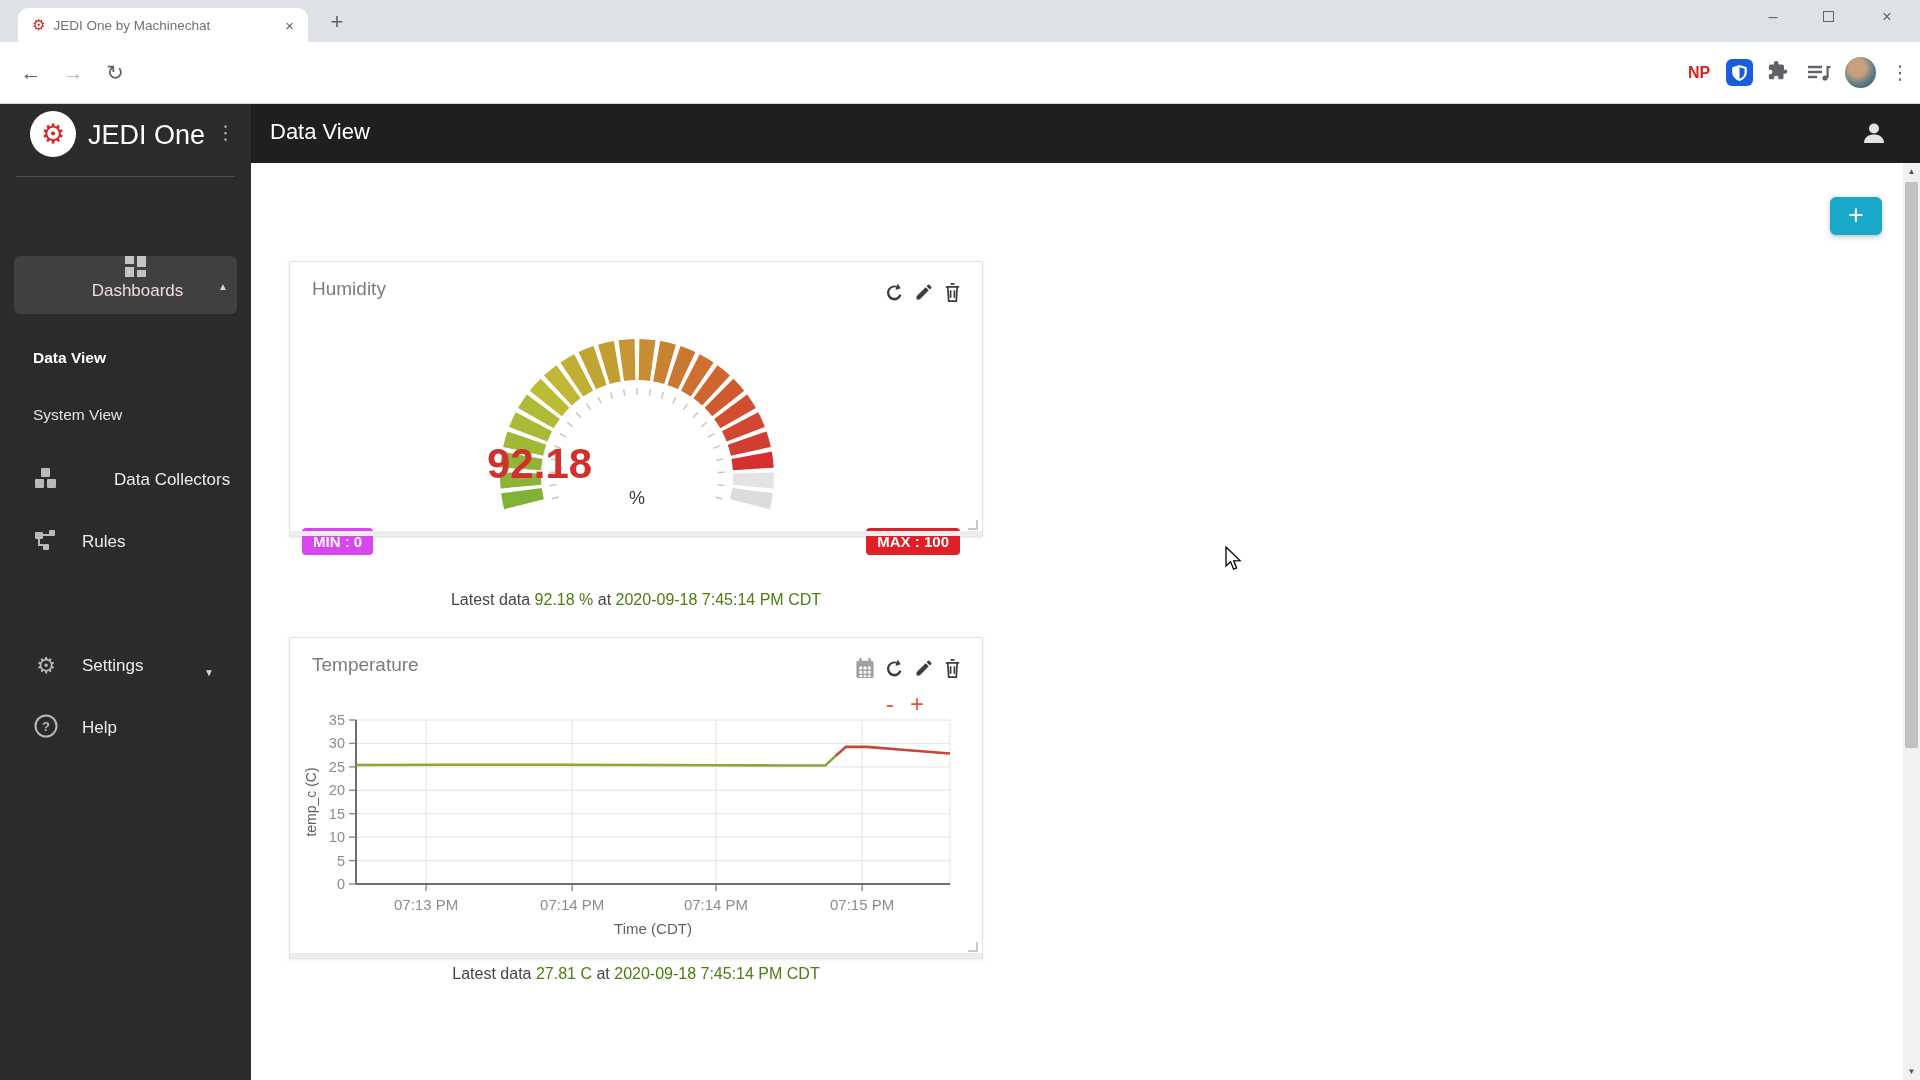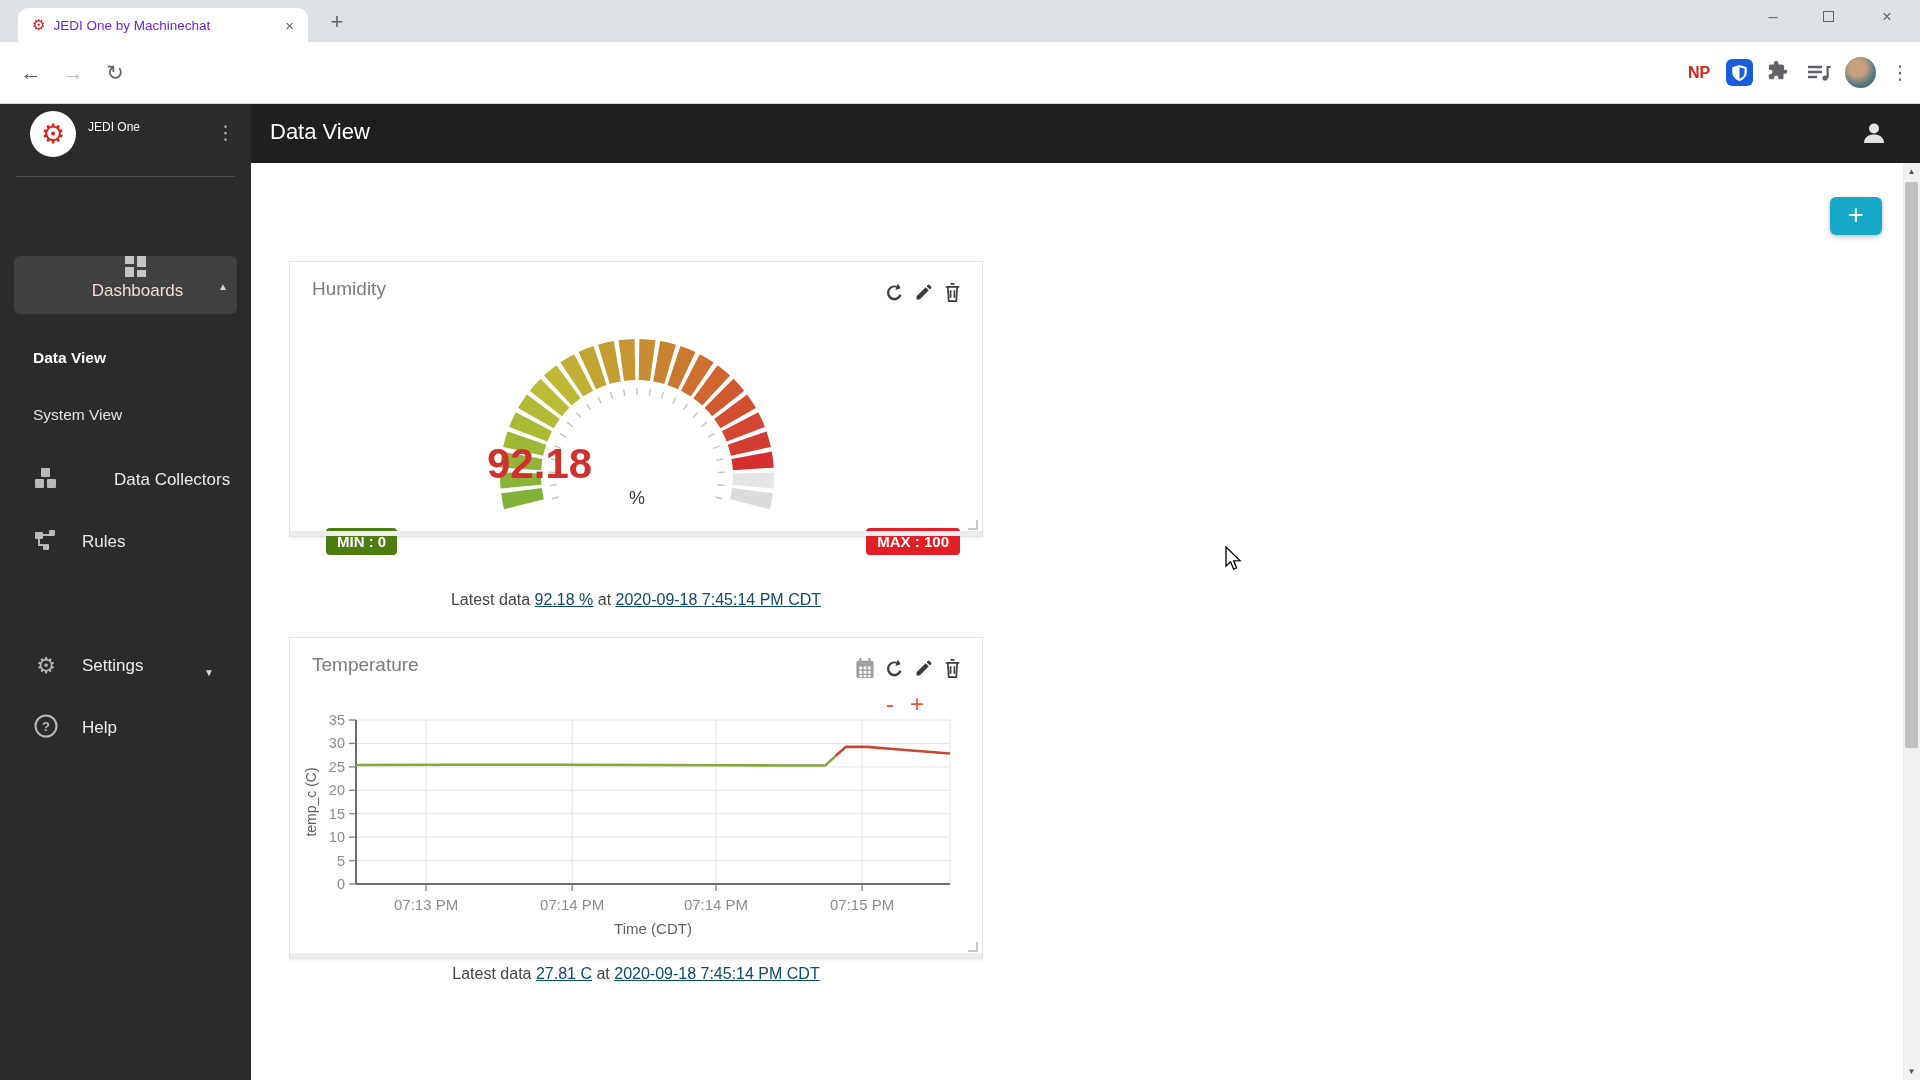--- a/index.html
+++ b/index.html
@@ -5,21 +5,21 @@
   * { margin:0; padding:0; box-sizing:border-box; }
   html,body { width:1920px; height:1080px; overflow:hidden; background:#fff;
               font-family:"Liberation Sans", sans-serif; }
   .abs { position:absolute; }
 
   
   #tabstrip { left:0; top:0; width:1920px; height:42px; background:#dee1e6; }
   #tab { left:18px; top:8px; width:290px; height:34px; background:#fff;
          border-radius:10px 10px 0 0; display:flex; align-items:center; padding:0 10px; }
   #tab-favicon { font-size:15px; color:#d7231f; margin:0 8px 0 4px; }
-  #tab-title { font-size:13.5px; color:#6d28d9; flex:1; white-space:nowrap; overflow:hidden; }
+  #tab-title { font-size:13.5px; color:#737373; flex:1; white-space:nowrap; overflow:hidden; }
   #tab-close { font-size:15px; color:#5f6368; padding:0 4px; cursor:default; }
   #newtab-btn { left:322px; top:8px; font-size:22px; color:#5f6368; width:30px; height:30px;
                 text-align:center; line-height:28px; }
   .winbtn { top:0; width:46px; height:36px; text-align:center; line-height:34px;
             color:#5f6368; font-size:16px; }
   #win-min { left:1750px; } #win-max { left:1805px; } #win-close { left:1864px; }
   #win-max span { display:inline-block; width:11px; height:11px; border:1.5px solid #5f6368; }
 
   #toolbar { left:0; top:42px; width:1920px; height:62px; background:#fff;
              border-bottom:1px solid #d6d9dc; }
@@ -47,21 +47,21 @@
   
   #app { left:0; top:104px; width:1920px; height:976px; background:#fff; }
   #sidebar { left:0; top:0; width:251px; height:976px; background:#2b2b2b; }
   #appheader { left:251px; top:0; width:1669px; height:59px; background:#1f1f1f; }
   #appheader-title { left:19px; top:15px; font-size:22px; color:#fff; }
   #person-btn { right:32px; top:15px; }
 
   #logo-badge { left:30px; top:7px; width:46px; height:46px; background:#fff; border-radius:50%;
                 display:flex; align-items:center; justify-content:center; }
   #logo-gear { color:#d7231f; font-size:27px; line-height:1; }
-  #brand { left:88px; top:16px; font-size:12px; color:#fff; }
+  #brand { left:88px; top:16px; font-size:27px; color:#fff; }
   #side-dots { left:208px; top:13px; color:#bdbdbd; font-size:19px; padding:4px 8px; }
   #side-divider { left:16px; top:72px; width:219px; height:1px; background:#4d4d4d; }
 
   .sideitem { left:0; width:251px; height:48px; display:flex; align-items:center; color:#ececec; }
   .sideitem .ic { width:24px; margin-left:34px; text-align:center; }
   .sideitem .lbl { margin-left:24px; font-size:17px; }
   #item-dashboards { left:14px; width:223px; height:58px; background:#404040; border-radius:6px; }
   #item-dashboards .ic { margin-left:20px; }
   #item-dashboards .lbl { color:#f2dcda; }
   .caret { position:absolute; font-size:10px; color:#d6d6d6; }
@@ -84,27 +84,27 @@
   .grip { right:4px; bottom:6px; width:10px; height:10px;
           border-right:2px solid #9e9e9e; border-bottom:2px solid #9e9e9e; opacity:.55; }
 
   #gauge-wrap { left:197px; top:64px; width:300px; height:190px; }
   #gauge-value { left:197px; top:178px; width:300px; text-align:left;
                  font-size:42px; font-weight:bold; color:#d0312c; }
   #gauge-unit  { left:197px; top:226px; width:300px; text-align:center;
                  font-size:18px; color:#3a3a3a; }
   .badge { top:266px; padding:5px 11px; border-radius:4px; color:#fff;
            font-size:15px; font-weight:bold; }
-  #badge-min { left:36px; background:#4d7c0f; }
+  #badge-min { left:12px; background:#d946ef; }
   #badge-max { right:22px; background:#e11f26; }
 
   .latest { width:694px; left:38px; text-align:center; font-size:16px; color:#454545; }
   #latest-humidity { top:428px; }
   #latest-temp { top:802px; }
-  .latest .hot { color:#0c4a6e;text-decoration:underline; }
+  .latest .hot { color:#4d7c0f; }
 
   #zoom-ctrl { right:58px; top:52px; font-size:24px; color:#e8543c; display:flex; gap:16px; }
   #chart-wrap { left:10px; top:70px; width:672px; height:240px; }
 
   
   #scrollbar { left:1903px; top:59px; width:17px; height:917px; background:#f1f1f1; }
   #sb-up, #sb-down { left:0; width:17px; height:17px; color:#505050; font-size:8px;
                      text-align:center; line-height:17px; }
   #sb-up { top:0; } #sb-down { bottom:0; }
   #sb-thumb { left:2px; top:19px; width:13px; height:566px; background:#c1c1c1; border-radius:2px; }

